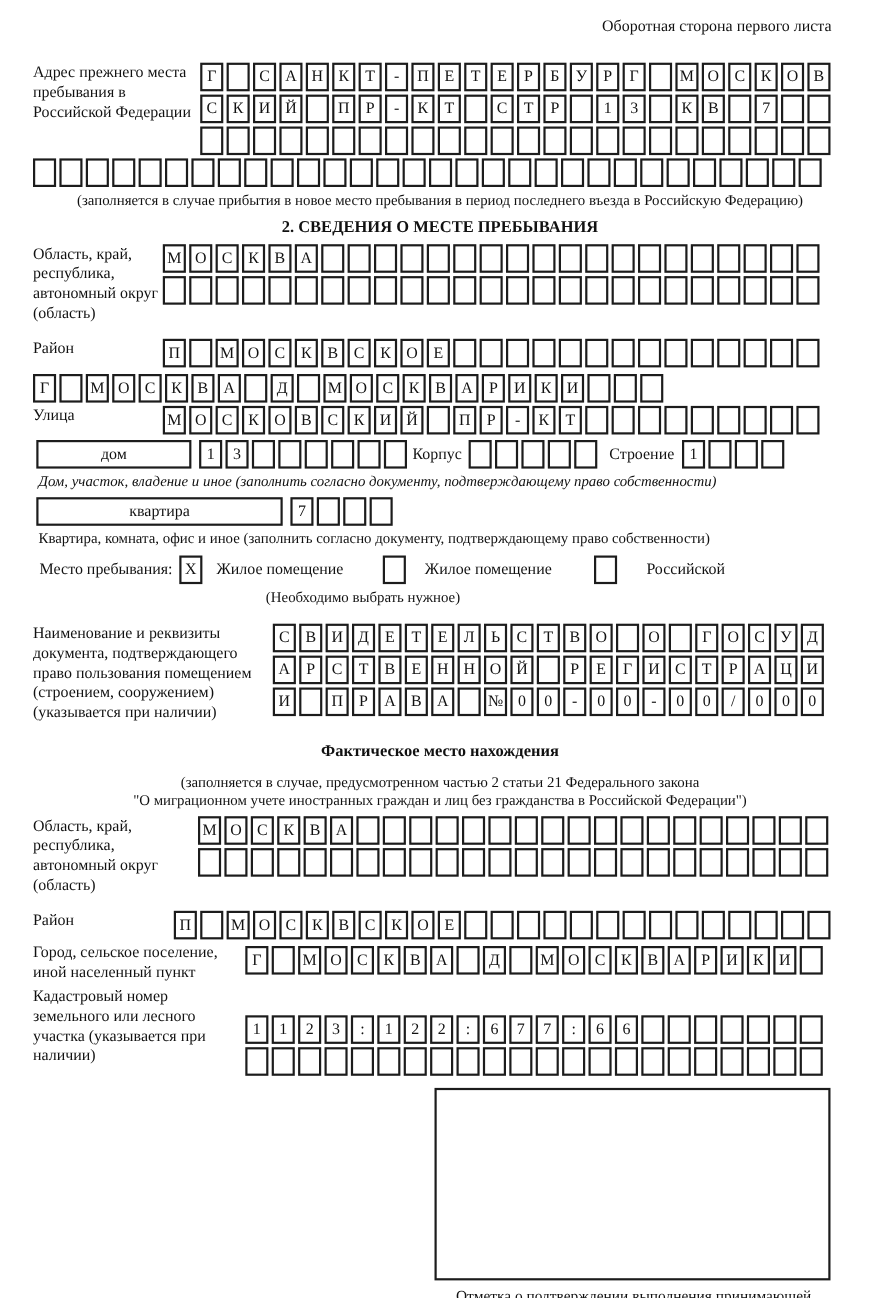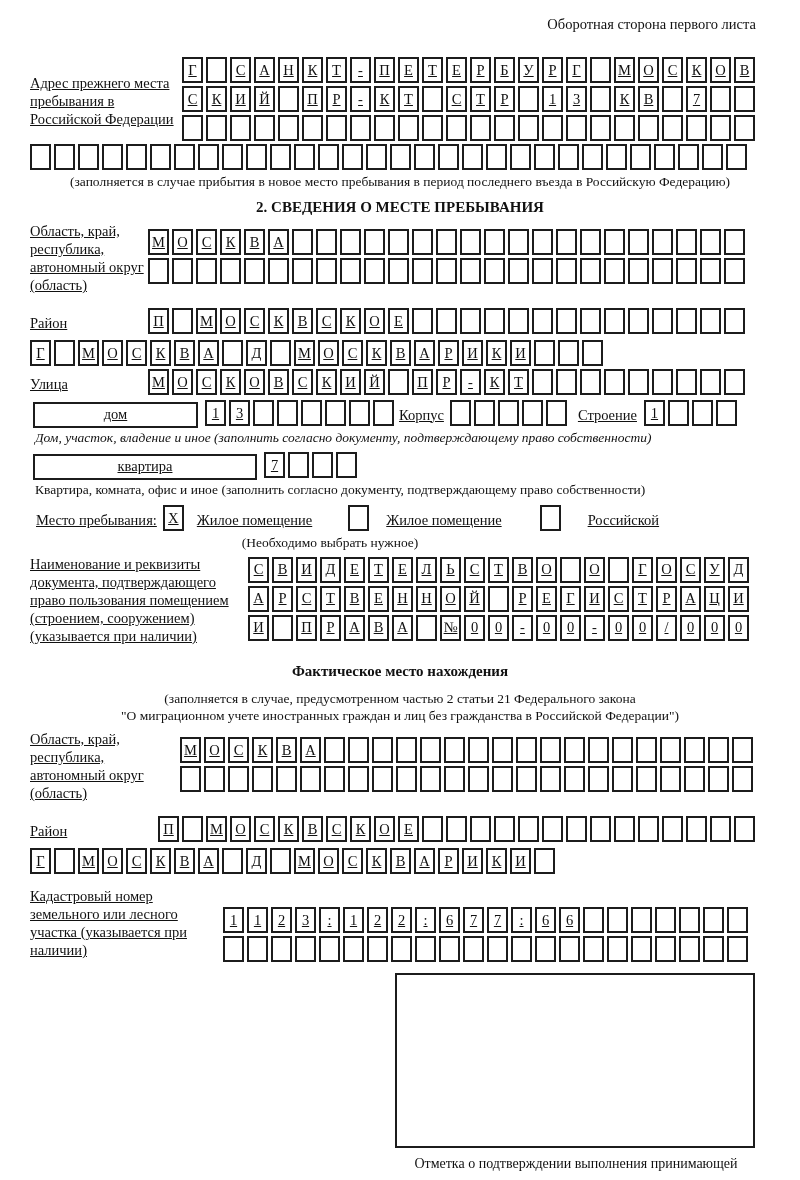--- a/index.html
+++ b/index.html
@@ -3,21 +3,21 @@
 <meta charset="utf-8">
 <style>
   html,body{margin:0;padding:0;background:#fff;}
   body{width:800px;min-height:1180px;color:#111;font-family:"Liberation Serif","DejaVu Serif",serif;}
   .lbl{font-size:14.5px;line-height:18px;}
   .boxrow{display:flex;margin-bottom:3px;}
   .cell{box-sizing:border-box;flex:none;width:21px;height:26px;border:2px solid #1c1c1c;margin-right:3px;
         display:flex;align-items:center;justify-content:center;font-size:14.5px;line-height:1;}
   .widebox{box-sizing:border-box;border:2px solid #1c1c1c;height:26px;display:flex;align-items:center;
         justify-content:center;font-size:14.5px;flex:none;}
-  .formline{display:flex;align-items:center;margin-left:30px;text-decoration:underline;}
+  .formline{display:flex;align-items:flex-start;margin-left:30px;}
   .labelcol{flex:none;}
   .rowscol{flex:none;}
   .caption{font-size:13.5px;line-height:17px;text-align:center;}
   .sect-title{font-size:15px;font-weight:bold;text-align:center;}
   .inline-lbl{font-size:14.5px;line-height:26px;white-space:nowrap;}
   .pagehead{font-size:14.5px;text-align:right;margin:16px 44px 0 0;}
   .stamp-box{box-sizing:border-box;border:2px solid #1c1c1c;width:360px;height:175px;margin:8px 0 0 395px;}
   .stamp-note{width:376px;margin:6px 0 0 388px;font-size:14px;line-height:19px;text-align:center;}
 </style>
 </head>
@@ -289,21 +289,21 @@
       <div class="cell"></div>
       <div class="cell"></div>
       <div class="cell"></div>
       <div class="cell"></div>
       <div class="cell"></div>
       <div class="cell"></div>
     </div>
 </div>
 
 <div class="formline" style="margin-left:33px;margin-top:2px;">
-  <div class="widebox" style="width:165px;">дом</div>
+  <div class="widebox" style="width:141px;">дом</div>
   <div class="boxrow" style="margin-left:7px;">
       <div class="cell">1</div>
       <div class="cell">3</div>
       <div class="cell"></div>
       <div class="cell"></div>
       <div class="cell"></div>
       <div class="cell"></div>
       <div class="cell"></div>
       <div class="cell"></div>
     </div>
@@ -346,21 +346,21 @@
       <div class="cell"></div>
     </div>
   <div class="inline-lbl" style="margin-left:14px;">Жилое помещение</div>
   <div class="boxrow" style="margin-left:38px;">
       <div class="cell"></div>
     </div>
   <div class="inline-lbl" style="margin-left:24px;">Российской</div>
 </div>
 <div class="caption" style="width:660px;">(Необходимо выбрать нужное)</div>
 
-<div class="formline" style="margin-top:4px;">
+<div class="formline" style="margin-top:16px;">
   <div class="labelcol lbl" style="width:218px;">Наименование и реквизиты документа, подтверждающего право пользования помещением (строением, сооружением) (указывается при наличии)</div>
   <div class="rowscol">
     <div class="boxrow">
         <div class="cell">С</div>
         <div class="cell">В</div>
         <div class="cell">И</div>
         <div class="cell">Д</div>
         <div class="cell">Е</div>
         <div class="cell">Т</div>
         <div class="cell">Е</div>
@@ -515,20 +515,21 @@
       <div class="cell"></div>
       <div class="cell"></div>
       <div class="cell"></div>
       <div class="cell"></div>
       <div class="cell"></div>
       <div class="cell"></div>
     </div>
 </div>
 
 <div class="formline">
+  <div class="labelcol lbl" style="width:193px;">Город, сельское поселение, иной населенный пункт</div>
   <div class="boxrow" style="margin-top:3px;">
       <div class="cell">Г</div>
       <div class="cell"></div>
       <div class="cell">М</div>
       <div class="cell">О</div>
       <div class="cell">С</div>
       <div class="cell">К</div>
       <div class="cell">В</div>
       <div class="cell">А</div>
       <div class="cell"></div>

